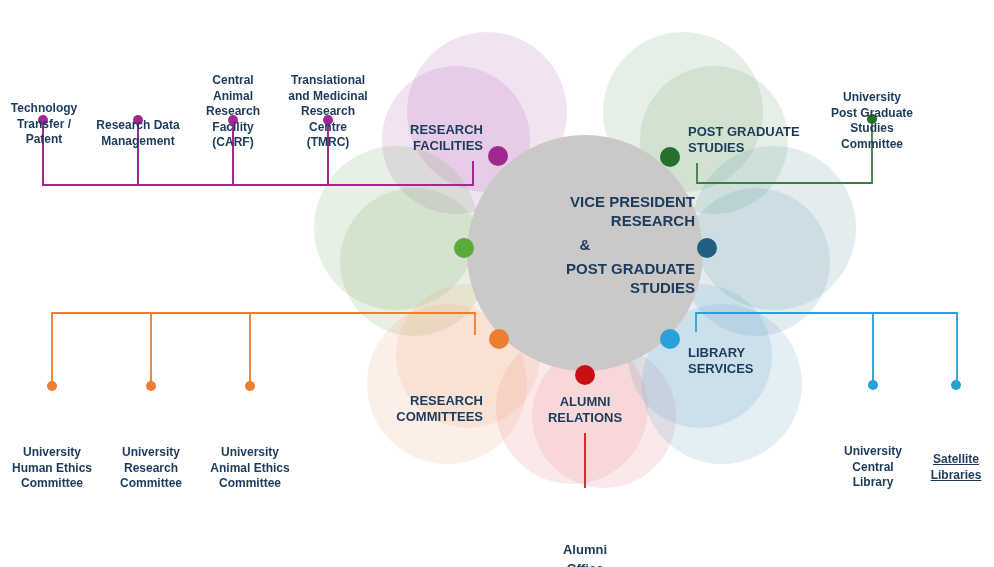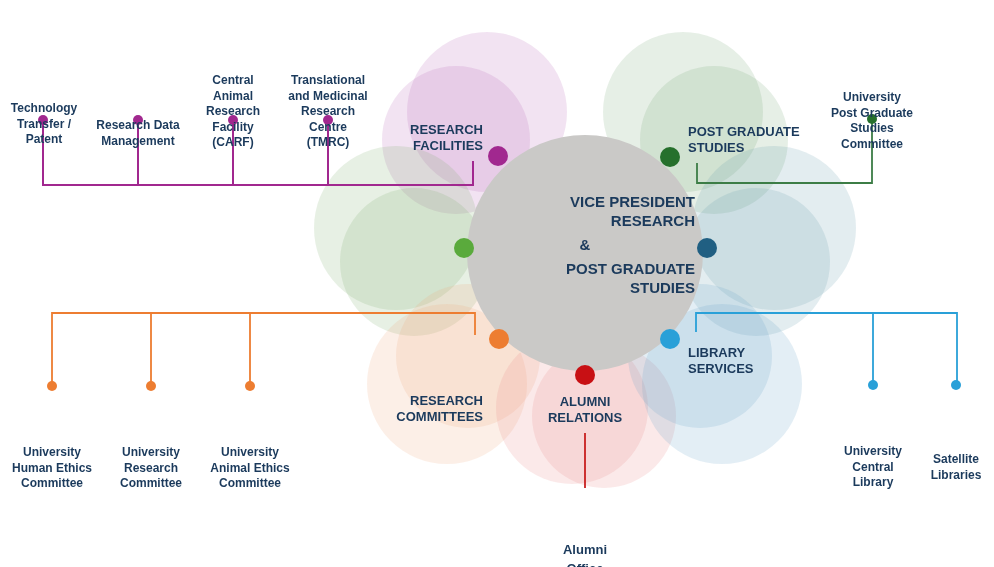--- a/index.html
+++ b/index.html
@@ -137,18 +137,18 @@
 Committee</div>
   <div class="abs lbl sat" style="left:151px;top:397px;">University
 Research
 Committee</div>
   <div class="abs lbl sat" style="left:250px;top:397px;">University
 Animal Ethics
 Committee</div>
   <div class="abs lbl sat" style="left:873px;top:396px;">University
 Central
 Library</div>
-  <div class="abs lbl sat" style="left:956px;top:404px;">Satellite
+  <div class="abs lbl sat" style="left:956px;top:404px;text-decoration:underline;">Satellite
 Libraries</div>
   <div class="abs lbl sat" style="left:585px;top:492px;font-size:13px;line-height:19px;">Alumni
 Office</div>
 
 </div>
 
 </body></html>

